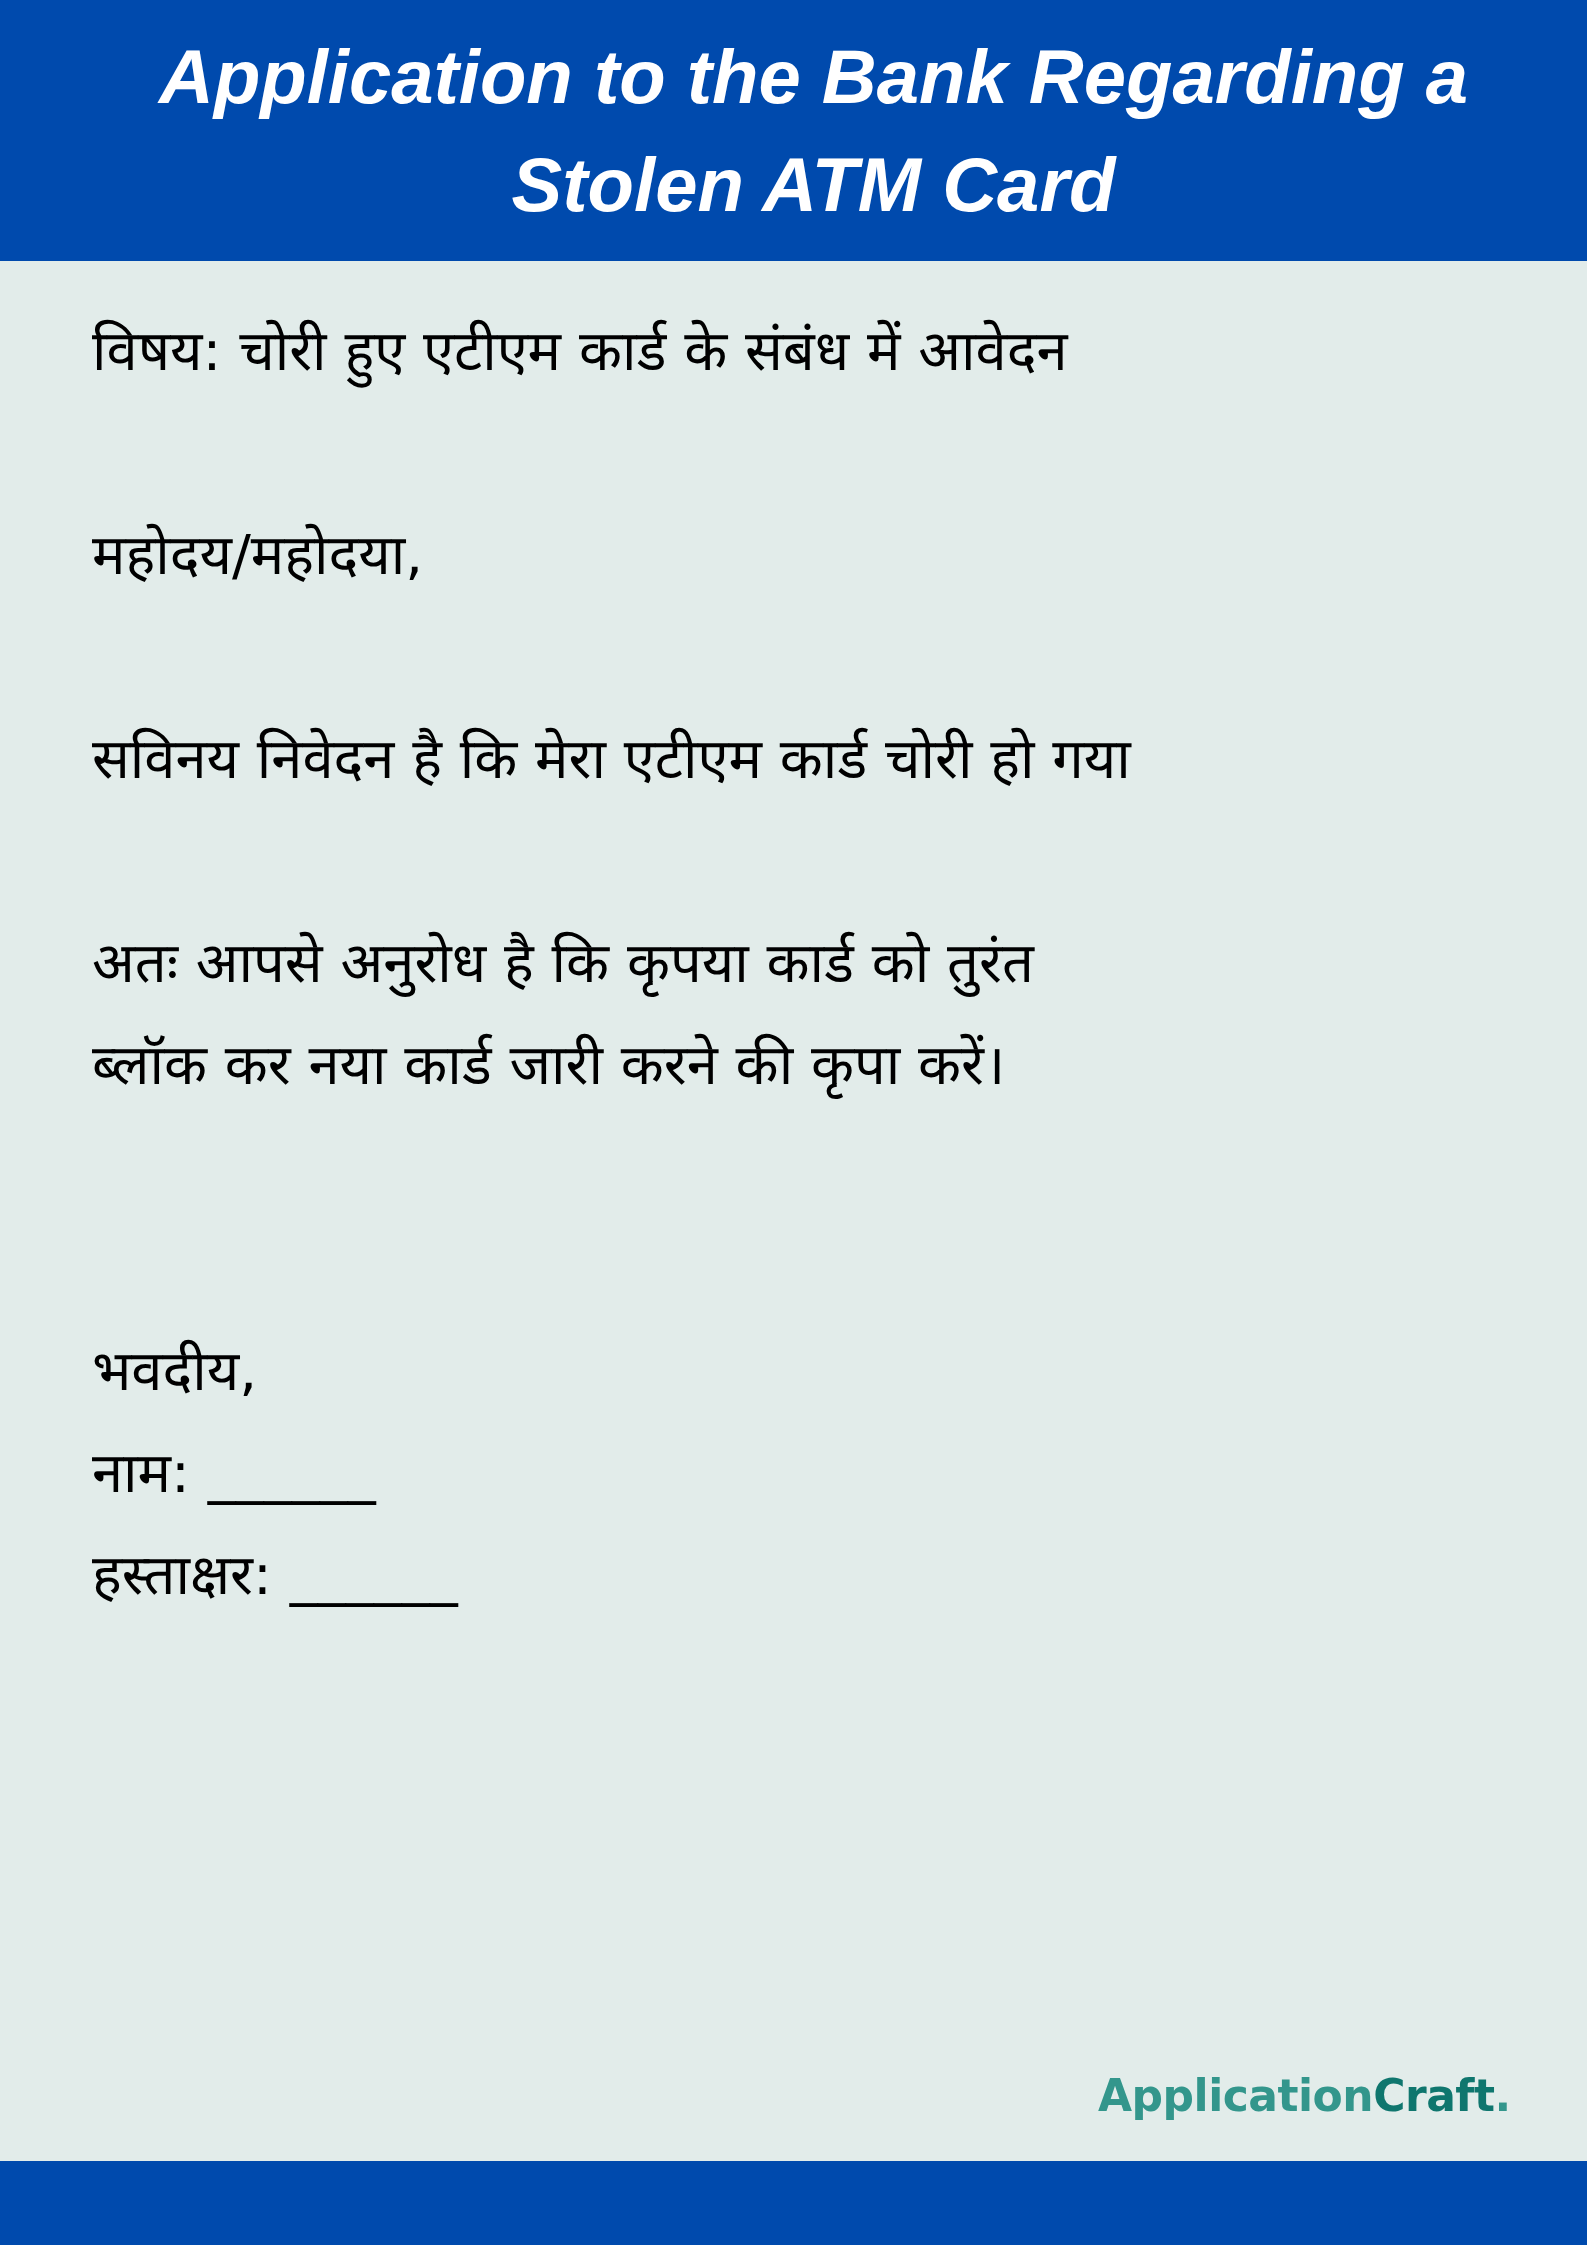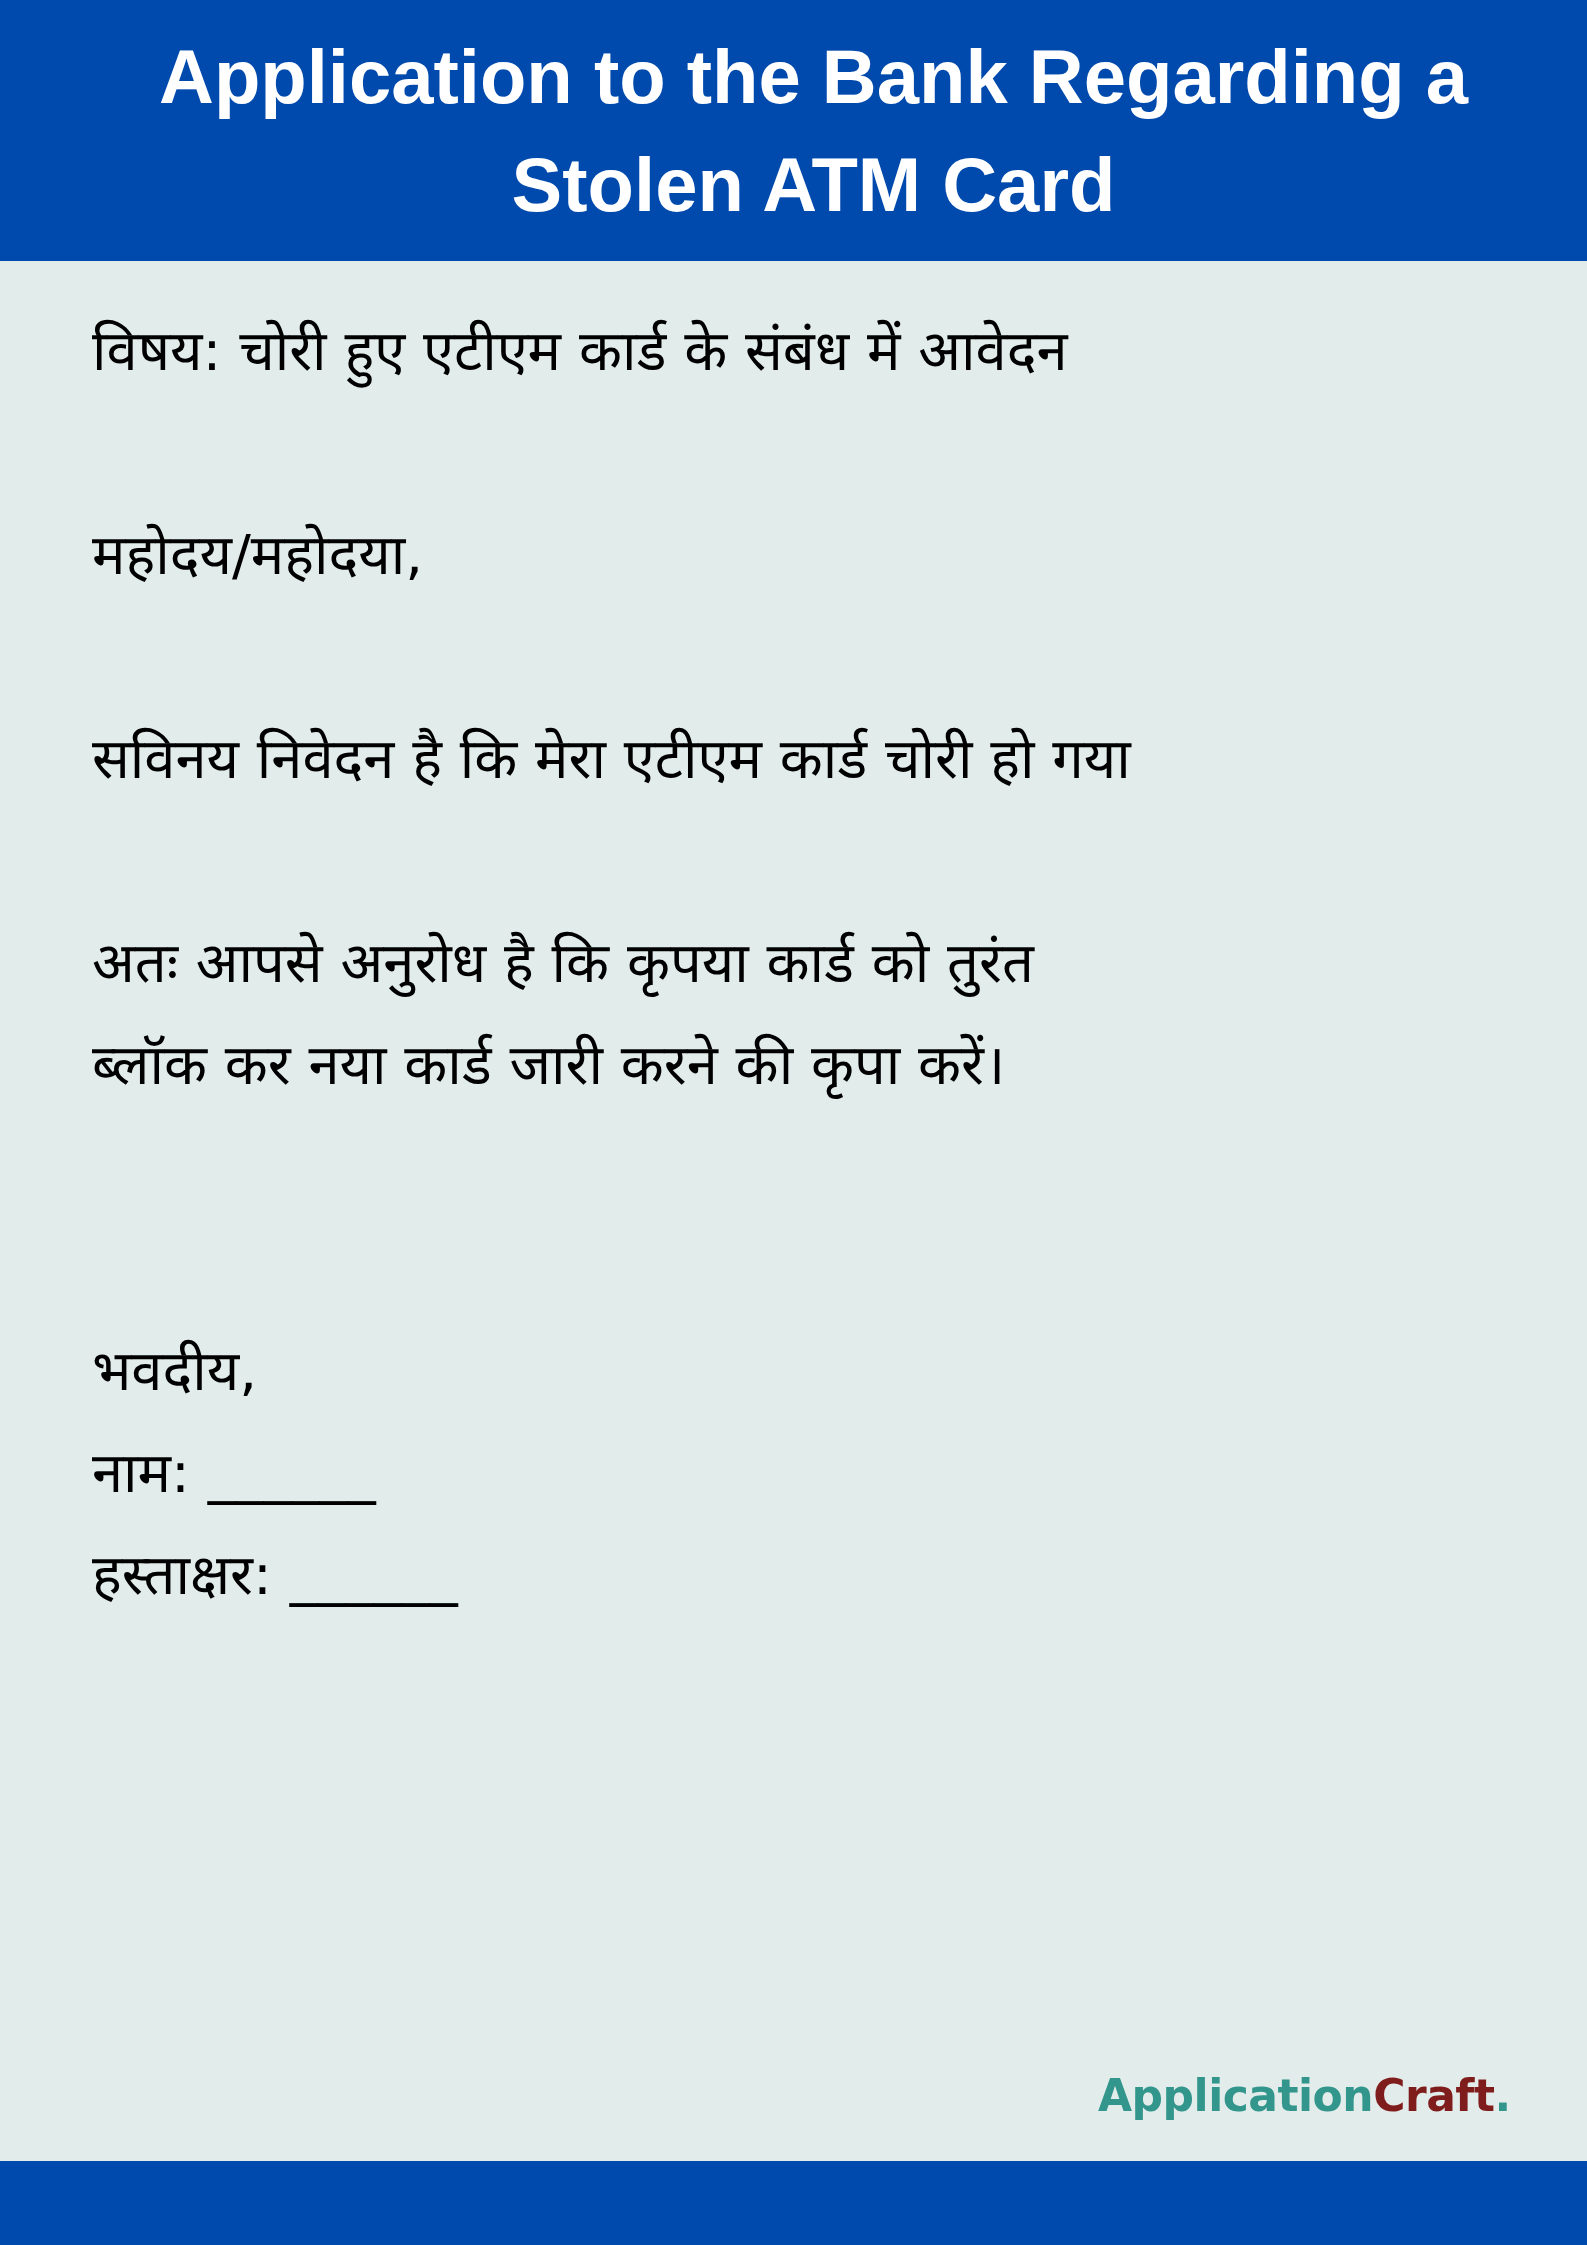--- a/index.html
+++ b/index.html
@@ -31,21 +31,21 @@
       margin: 0;
       color: #FFFFFF;
       font-family: "Liberation Sans", sans-serif;
       font-weight: bold;
       font-size: 76px;
       line-height: 108px;
       text-align: center;
       letter-spacing: 0px;
       width: 1450px;
     }
-    .title span { display: block; white-space: nowrap; }
+    .title span { display: block; white-space: nowrap; font-style: italic; }
 
     .letter {
       position: absolute;
       left: 92px;
       top: 300px;
       width: 1420px;
       color: #000000;
       font-family: "DejaVu Sans", sans-serif;
       font-size: 56px;
       line-height: 102px;
@@ -62,21 +62,21 @@
       left: 1098px;
       top: 2066px;
       font-family: "DejaVu Sans", sans-serif;
       font-weight: bold;
       font-size: 44px;
       line-height: 60px;
       white-space: nowrap;
       letter-spacing: -0.5px;
     }
     .logo .teal { color: #33968C; }
-    .logo .navy { color: #7f1d1d; margin-top: 40px; }
+    .logo .navy { color: #0f766e; margin-top: 40px; }
 
     .footer-band {
       position: absolute;
       left: 0;
       top: 2161px;
       width: 1587px;
       height: 84px;
       background: #004AAD;
     }
   </style>

